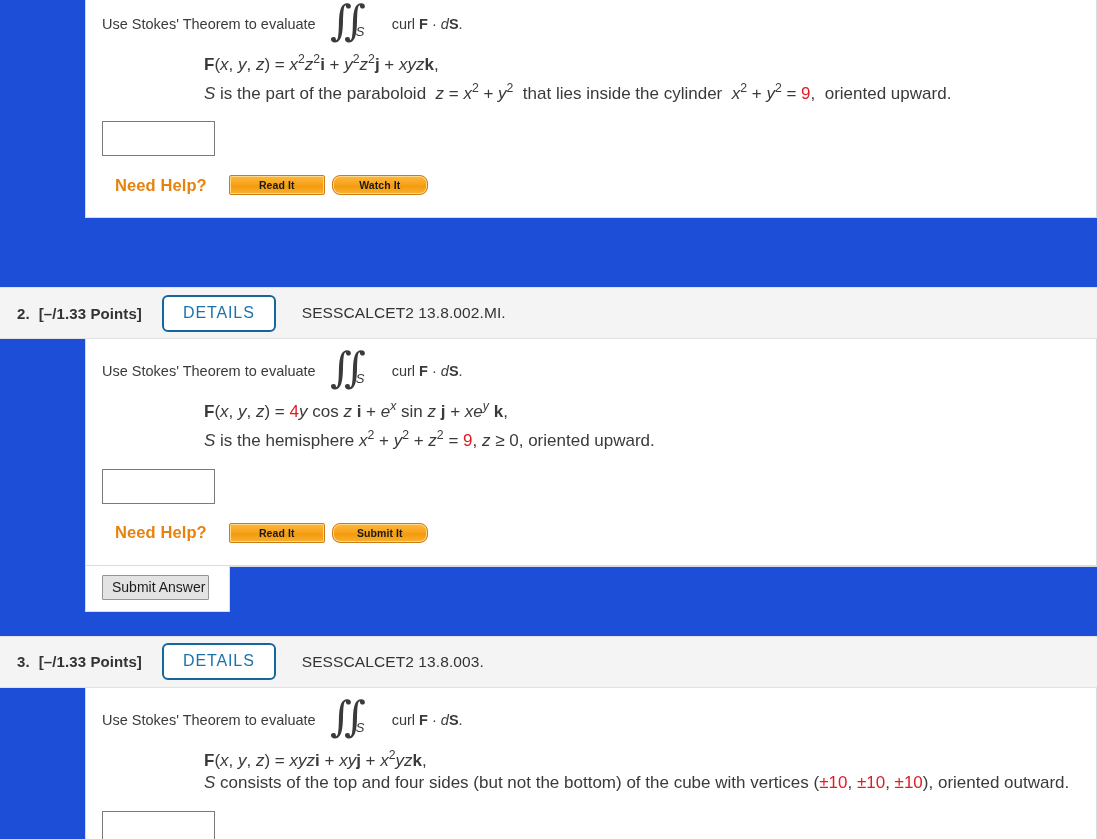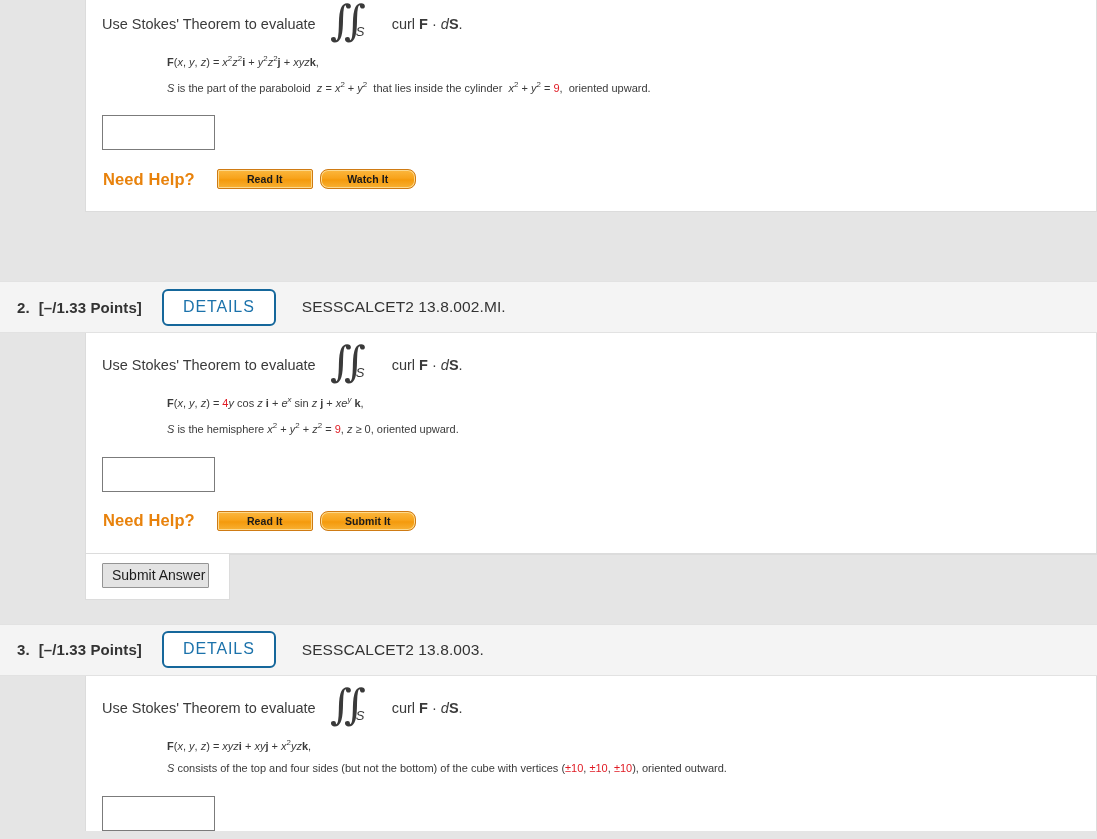--- a/index.html
+++ b/index.html
@@ -3,21 +3,21 @@
 <meta charset="utf-8">
 <style>
   * { box-sizing: border-box; }
   html, body {
     margin: 0; padding: 0;
     width: 1097px; height: 839px;
     background: #ffffff;
     font-family: "Liberation Sans", sans-serif;
     overflow: hidden;
   }
-  .page { position: relative; width: 1097px; height: 839px; background:#e5e5e5; }
+  .page { position: relative; width: 1097px; height: 839px; background:#1d4ed8; }
 
   
   .q-header {
     background: #f4f4f4;
     border-top: 1px solid #e2e2e2;
     border-bottom: 1px solid #e2e2e2;
     height: 52px;
     display: flex;
     align-items: center;
     padding-left: 17px;
@@ -90,23 +90,23 @@
     color: #3a3a3a;
   }
   .after-intg { padding-top: 8px; }
   .bold { font-weight: bold; }
   .ital { font-style: italic; }
   sup.e { font-size: 0.72em; vertical-align: super; font-style: italic;}
   sup.n { font-size: 0.72em; vertical-align: super; font-style: normal;}
   .red { color: #e01b24; }
 
   .fn-line {
-    font-size: 11px;
+    font-size: 17px;
     color: #3a3a3a;
-    margin-left: 65px;
+    margin-left: 102px;
     line-height: 22px;
     white-space: nowrap;
   }
   .fn-line.second { margin-top: 1px; }
 
   .answer-box {
     width: 113px;
     height: 35px;
     border: 1px solid #7b7b7b;
     background: #fff;
@@ -115,21 +115,21 @@
     display: block;
     font-family: "Liberation Sans", sans-serif;
     font-size: 14px;
     padding: 2px 4px;
   }
 
   .need-help {
     display: flex;
     align-items: center;
     margin-top: 19px;
-    margin-left: 1px;
+    margin-left: 13px;
   }
   .need-help-label {
     color: #e8820c;
     font-weight: bold;
     font-size: 16.5px;
     letter-spacing: .1px;
   }
   .help-btn {
     margin-left: 22px;
     width: 96px;

